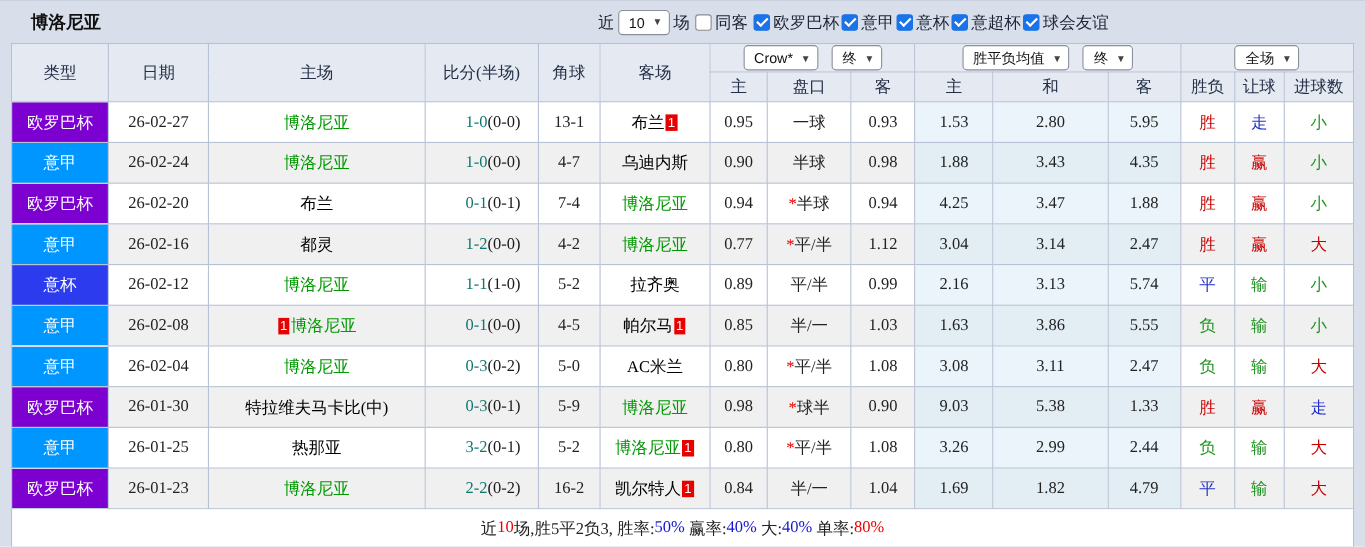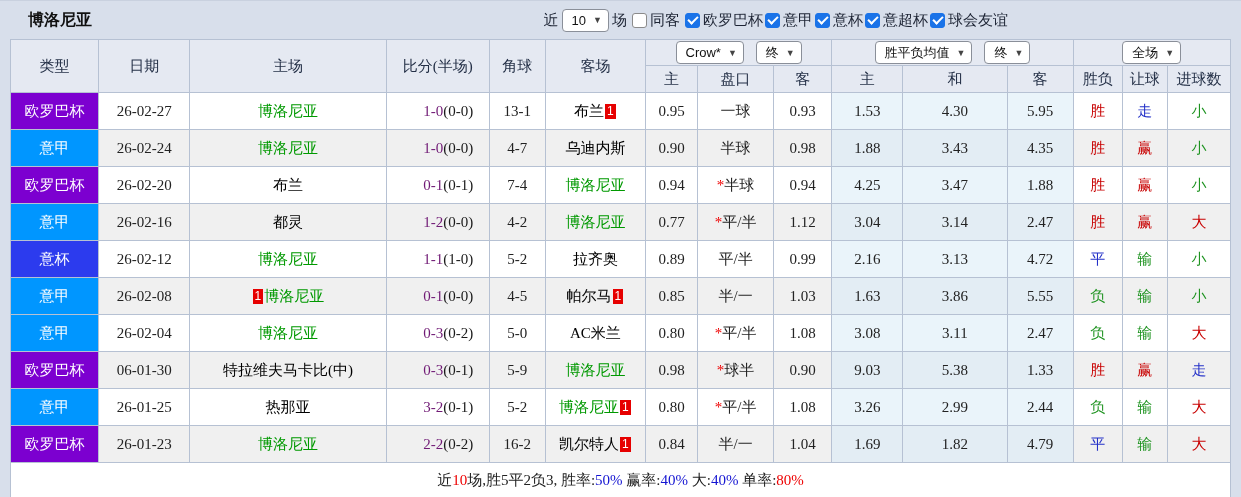--- a/index.html
+++ b/index.html
@@ -56,21 +56,21 @@
   .hrowB th { height:27px; }
   .ddcell { padding:1px 0; }
   .ddwrap { display:flex; align-items:flex-start; justify-content:center; gap:12px; }
   .grid tbody td { height:37px; font-size:15px; }
   tr.alt td { background:#f0f0f0; }
   td.c-eu { background:#eaf4fa; }
   tr.alt td.c-eu { background:#e3edf4; }
   td.c-league { color:#fff; font-size:15px; }
   .team-green { color:#009900; }
   .team-black { color:#000;text-align:center; }
-  .score-main { color:#701a75;margin-left:21px; }
+  .score-main { color:#0f766e;margin-left:21px; }
   .score-half { color:#1a1a1a; }
   .star { color:#ee0000; }
   .t-red { color:#c80000; }
   .t-blue { color:#2330c8; }
   .t-green { color:#1e9320; }
   .num-badge {
     display:inline-block; background:#e60000; color:#fff;
     font-size:12px; line-height:15px; padding:0 2px; margin:0 1px;
     font-family:"Liberation Sans", sans-serif; vertical-align:1px;
   }
@@ -196,21 +196,21 @@
         <td class="c-league" style="background: rgb(124, 0, 208);">欧罗巴杯</td>
         <td class="c-date">26-02-27</td>
         <td class="c-team"><span class="team-green">博洛尼亚</span></td>
         <td class="c-score"><span class="score-main">1-0</span><span class="score-half">(0-0)</span></td>
         <td class="c-corner">13-1</td>
         <td class="c-team"><span class="team-black">布兰</span><span class="num-badge">1</span></td>
         <td class="c-num">0.95</td>
         <td class="c-handicap">一球</td>
         <td class="c-num">0.93</td>
         <td class="c-num c-eu">1.53</td>
-        <td class="c-num c-eu">4.30</td>
+        <td class="c-num c-eu">2.80</td>
         <td class="c-num c-eu">5.95</td>
         <td class="c-res t-red">胜</td>
         <td class="c-res t-blue">走</td>
         <td class="c-res t-green">小</td>
       </tr>
       <tr class="alt">
         <td class="c-league" style="background: rgb(0, 150, 255);">意甲</td>
         <td class="c-date">26-02-24</td>
         <td class="c-team"><span class="team-green">博洛尼亚</span></td>
         <td class="c-score"><span class="score-main">1-0</span><span class="score-half">(0-0)</span></td>
@@ -265,21 +265,21 @@
         <td class="c-date">26-02-12</td>
         <td class="c-team"><span class="team-green">博洛尼亚</span></td>
         <td class="c-score"><span class="score-main">1-1</span><span class="score-half">(1-0)</span></td>
         <td class="c-corner">5-2</td>
         <td class="c-team"><span class="team-black">拉齐奥</span></td>
         <td class="c-num">0.89</td>
         <td class="c-handicap">平/半</td>
         <td class="c-num">0.99</td>
         <td class="c-num c-eu">2.16</td>
         <td class="c-num c-eu">3.13</td>
-        <td class="c-num c-eu">4.72</td>
+        <td class="c-num c-eu">5.74</td>
         <td class="c-res t-blue">平</td>
         <td class="c-res t-green">输</td>
         <td class="c-res t-green">小</td>
       </tr>
       <tr class="alt">
         <td class="c-league" style="background: rgb(0, 150, 255);">意甲</td>
         <td class="c-date">26-02-08</td>
         <td class="c-team"><span class="num-badge">1</span><span class="team-green">博洛尼亚</span></td>
         <td class="c-score"><span class="score-main">0-1</span><span class="score-half">(0-0)</span></td>
         <td class="c-corner">4-5</td>
@@ -306,21 +306,21 @@
         <td class="c-num">1.08</td>
         <td class="c-num c-eu">3.08</td>
         <td class="c-num c-eu">3.11</td>
         <td class="c-num c-eu">2.47</td>
         <td class="c-res t-green">负</td>
         <td class="c-res t-green">输</td>
         <td class="c-res t-red">大</td>
       </tr>
       <tr class="alt">
         <td class="c-league" style="background: rgb(124, 0, 208);">欧罗巴杯</td>
-        <td class="c-date">06-01-30</td>
+        <td class="c-date">26-01-30</td>
         <td class="c-team"><span class="team-black">特拉维夫马卡比(中)</span></td>
         <td class="c-score"><span class="score-main">0-3</span><span class="score-half">(0-1)</span></td>
         <td class="c-corner">5-9</td>
         <td class="c-team"><span class="team-green">博洛尼亚</span></td>
         <td class="c-num">0.98</td>
         <td class="c-handicap"><span class="star">*</span>球半</td>
         <td class="c-num">0.90</td>
         <td class="c-num c-eu">9.03</td>
         <td class="c-num c-eu">5.38</td>
         <td class="c-num c-eu">1.33</td>

